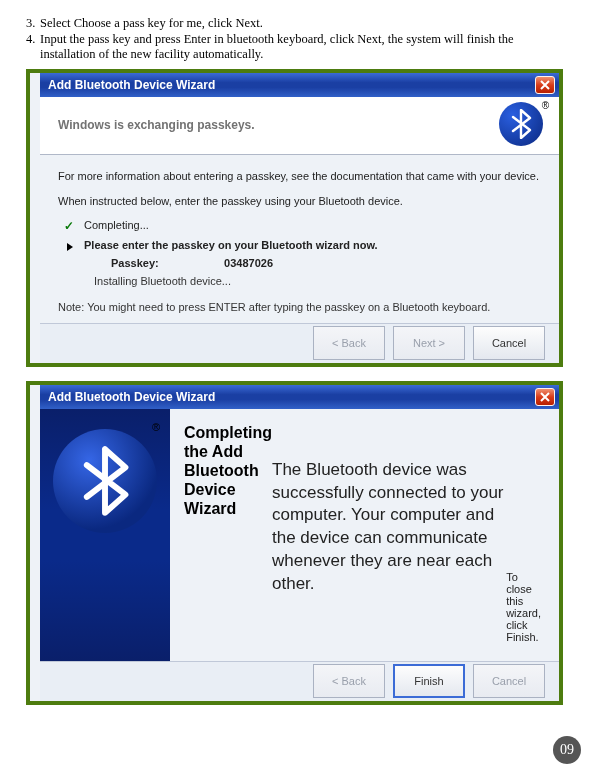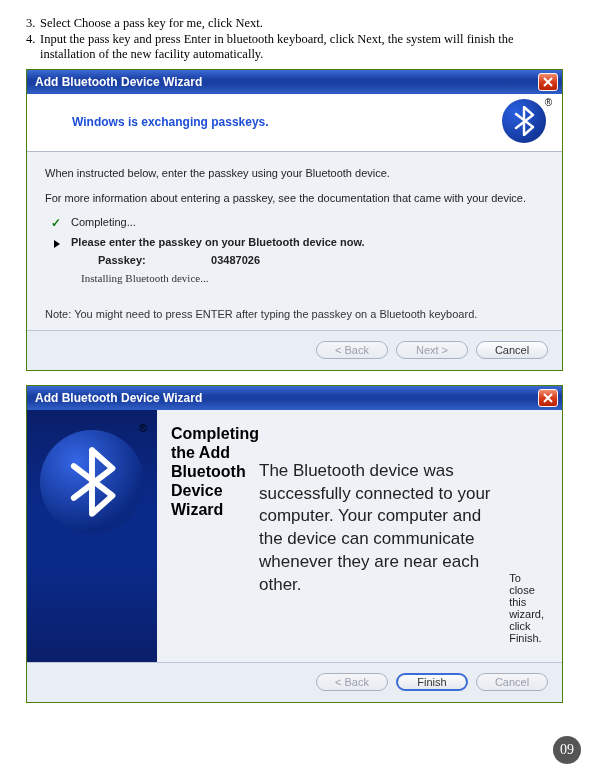--- a/index.html
+++ b/index.html
@@ -16,24 +16,25 @@
     font-family: Georgia, "Times New Roman", serif;
     font-size: 12.5px;
     line-height: 1.25;
     margin-bottom: 6px;
   }
   .instructions .line { display: flex; }
   .instructions .num { width: 14px; flex-shrink: 0; }
   .instructions .txt { flex: 1; }
 
   .wizard {
-    border: 1px solid #4d7c0f;
+    border: 4px solid #4d7c0f;
     margin-top: 6px;
     background: #eef2f7;
     font-size: 11px;
+    padding-left: 10px;
   }
   .titlebar {
     display: flex;
     align-items: center;
     justify-content: space-between;
     height: 24px;
     padding: 0 4px 0 8px;
     background: linear-gradient(to bottom, #3b6bd6 0%, #1a3fa3 40%, #1a3fa3 60%, #3160c8 100%);
     color: #fff;
     font-weight: bold;
@@ -53,22 +54,21 @@
     align-items: center;
     justify-content: space-between;
     background: #fff;
     border-bottom: 1px solid #b0b8c8;
     padding: 10px 14px 10px 18px;
     height: 58px;
   }
   .wiz-header .ht {
     font-weight: bold;
     font-size: 12px;
-    color: #1d4ed8;
-    margin-left: 27px;
+    color: #737373;
   }
   .bt-badge { position: relative; width: 46px; height: 46px; }
   .bt-badge .circle {
     width: 44px; height: 44px; border-radius: 50%;
     background: radial-gradient(circle at 30% 30%, #2a5fe0, #0a2880);
     display: flex; align-items: center; justify-content: center;
   }
   .bt-badge .reg {
     position: absolute; top: -2px; right: -4px;
     font-size: 10px; color: #000;
@@ -79,39 +79,39 @@
   }
   .wiz-body p { margin-bottom: 10px; line-height: 1.35; }
   .steps { margin-top: 10px; margin-left: 6px; }
   .step-row { display: flex; align-items: flex-start; gap: 8px; margin-bottom: 6px; }
   .check { color: #0a7a0a; font-weight: bold; font-size: 12px; width: 12px; }
   .arrow { width: 0; height: 0; border-top: 4px solid transparent; border-bottom: 4px solid transparent; border-left: 6px solid #000; margin-top: 4px; margin-left: 3px; margin-right: 3px; }
   .step-bold { font-weight: bold; }
   .passkey-line { margin-left: 30px; margin-top: 2px; margin-bottom: 6px; }
   .passkey-line .lbl { font-weight: bold; display: inline-block; width: 110px; margin-left: 17px; }
   .passkey-line .val { font-weight: bold; }
-  .installing { margin-left: 30px; color: #333; font-size: 11px; font-family: Liberation Serif, serif; }
-  .note { margin-top: 24px; font-size: 11px; color: #333; }
+  .installing { margin-left: 30px; color: #333; font-size: 11px; }
+  .note { margin-top: 14px; font-size: 11px; color: #333; }
 
   .btnrow {
     border-top: 1px solid #c0c8d8;
     background: #e9eef5;
     height: 40px;
     display: flex;
     justify-content: flex-end;
     align-items: center;
     gap: 8px;
     padding-right: 14px;
   }
   .wbtn {
-    width: 72px; height: 18px;
+    width: 72px; height: 34px;
     border: 1px solid #aab2c2;
     background: linear-gradient(to bottom, #fdfdfd, #e4e8ef);
     font-size: 11px;
-    border-radius: 10px;
+    border-radius: 0;
     display: flex; align-items: center; justify-content: center;
     color: #333;
   }
   .wbtn.disabled { color: #9aa0ac; background: linear-gradient(to bottom, #f4f5f8, #e8ebf1); }
   .wbtn.primary { border: 2px solid #3b6bd6; }
 
   
   .w2body {
     display: flex;
     background: #eef2f7;
@@ -190,30 +190,30 @@
     <div class="bt-badge">
       <div class="circle">
         <svg width="22" height="30" viewBox="0 0 22 30">
           <path d="M11 1 L11 29 L20 21 L3 8 M11 1 L20 9 L3 22" stroke="#fff" stroke-width="2.4" fill="none" stroke-linejoin="round" stroke-linecap="round"></path>
         </svg>
       </div>
       <span class="reg">®</span>
     </div>
   </div>
   <div class="wiz-body">
+    <p>For more information about entering a passkey, see the documentation that came with your device.</p>
     <p>When instructed below, enter the passkey using your Bluetooth device.</p>
-    <p>For more information about entering a passkey, see the documentation that came with your device.</p>
     <div class="steps">
       <div class="step-row">
         <span class="check">✓</span>
         <span>Completing...</span>
       </div>
       <div class="step-row">
         <div class="arrow"></div>
-        <span class="step-bold">Please enter the passkey on your Bluetooth device now.</span>
+        <span class="step-bold">Please enter the passkey on your Bluetooth wizard now.</span>
       </div>
       <div class="passkey-line">
         <span class="lbl">Passkey:</span>
         <span class="val">03487026</span>
       </div>
       <div class="installing">Installing Bluetooth device...</div>
     </div>
     <div class="note">Note: You might need to press ENTER after typing the passkey on a Bluetooth keyboard.</div>
   </div>
   <div class="btnrow">

